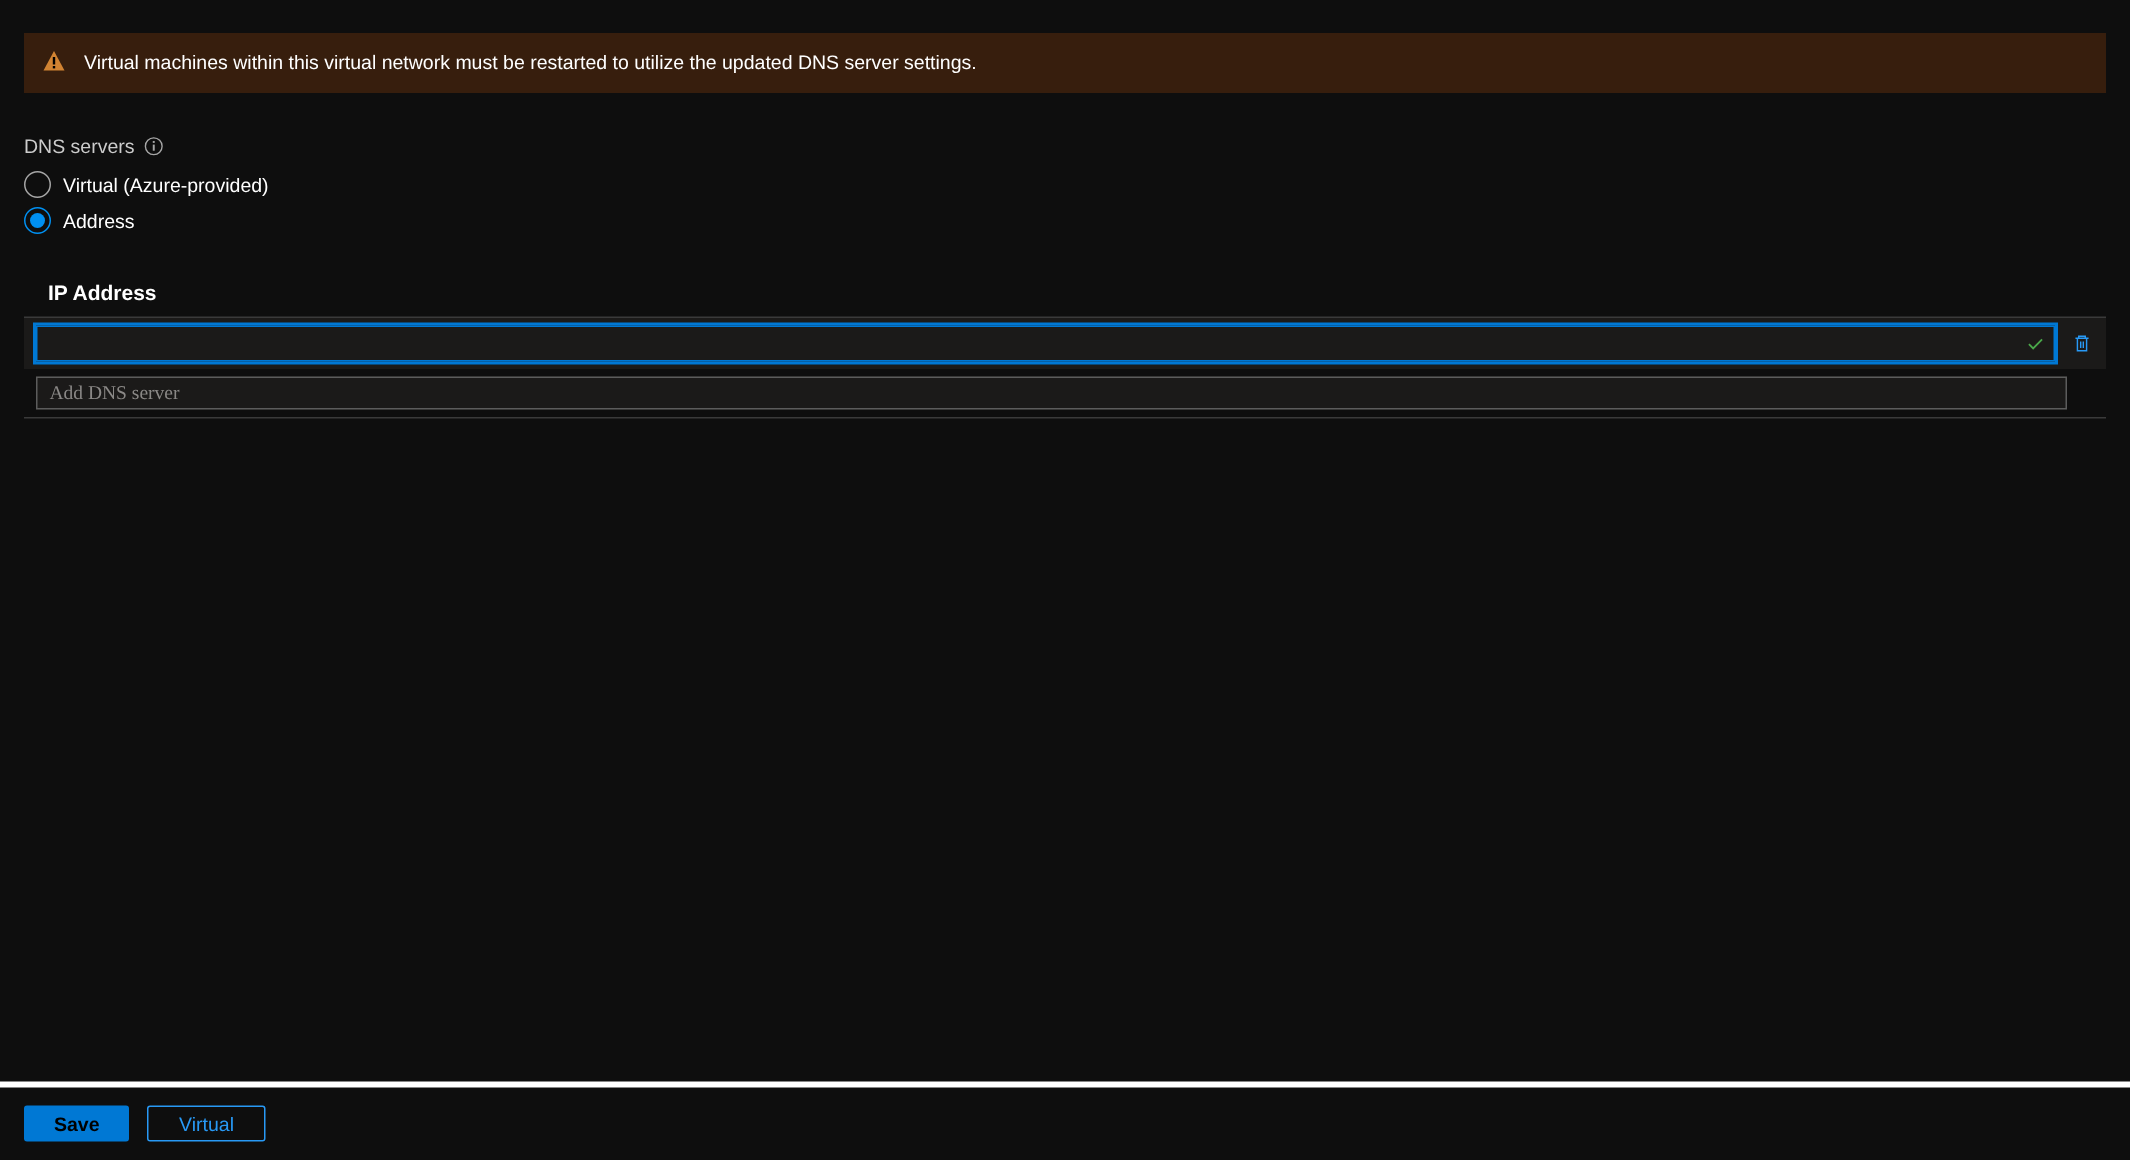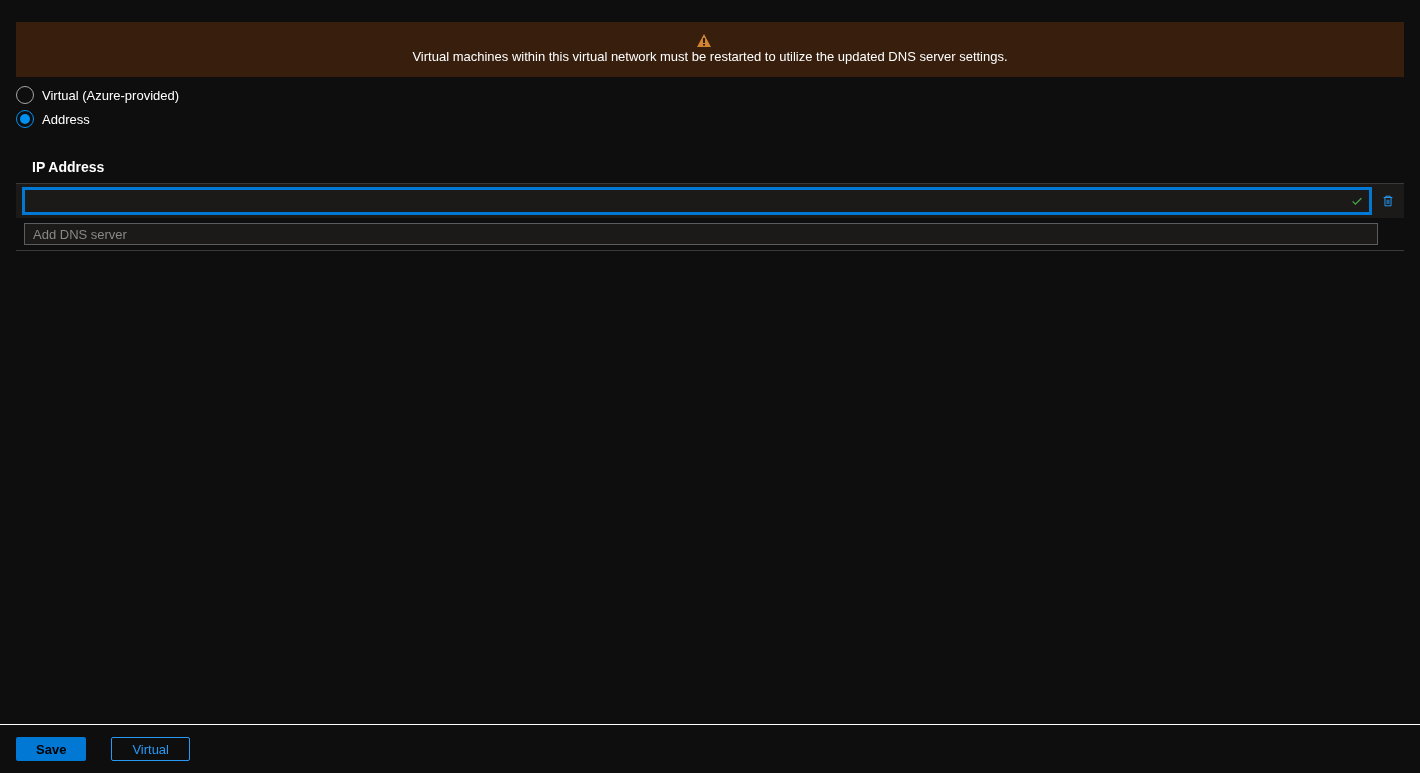--- a/index.html
+++ b/index.html
@@ -24,21 +24,20 @@
 
   
   .banner {
     margin-top: 22px;
     background: #371e0d;
     color: #fff;
     display: flex;
     align-items: center;
     padding: 11px 12px 13px 12px;
     font-size: 13px;
-    flex-direction: column;
   }
   .banner-icon {
     flex: 0 0 auto;
     margin-right: 12px;
     display: flex; align-items: center;
   }
   .banner-icon svg { display: block; }
 
   
   .section-label {
@@ -101,20 +100,21 @@
     display: flex;
     align-items: center;
     padding: 5px 0px 5px 8px;
   }
   .ip-row.active {
     background: #1b1a19;
   }
   .ip-input-wrap {
     flex: 1;
     position: relative;
+    font-family: Liberation Serif, serif;
   }
   .ip-input-active {
     width: 100%;
     height: 24px;
     background: #1b1a19;
     border: 1px solid #0078d4;
     outline: 2px solid #0078d4;
     outline-offset: 0px;
     color: #fff;
     padding: 0 28px 0 6px;
@@ -146,24 +146,24 @@
     color: #fff;
     padding: 0 8px;
     font-family: inherit;
     font-size: 13px;
   }
   .ip-input-placeholder::placeholder { color: #8a8886; }
   .ip-row.addrow { padding-right: 26px; }
 
   
   .footer {
-    border-top: 1px solid #ffffff;
+    border-top: 4px solid #ffffff;
     padding: 12px 16px;
     display: flex;
-    gap: 25px;
+    gap: 12px;
   }
   .btn {
     height: 24px;
     padding: 0 20px;
     font-size: 13px;
     font-family: inherit;
     cursor: pointer;
     display: inline-flex;
     align-items: center;
     justify-content: center;
@@ -191,20 +191,30 @@
       <span class="banner-icon">
         <svg width="16" height="16" viewBox="0 0 16 16">
           <path d="M8 1 L15 14 L1 14 Z" fill="#d18332"></path>
           <rect x="7.2" y="5" width="1.6" height="5" fill="#000"></rect>
           <rect x="7.2" y="11" width="1.6" height="1.6" fill="#000"></rect>
         </svg>
       </span>
       <span>Virtual machines within this virtual network must be restarted to utilize the updated DNS server settings.</span>
     </div>
 
+    <div class="section-label">
+      <span>DNS servers</span>
+      <span class="info-icon">
+        <svg width="13" height="13" viewBox="0 0 14 14">
+          <circle cx="7" cy="7" r="6" fill="none" stroke="#a6a6a6" stroke-width="1"></circle>
+          <rect x="6.3" y="3.2" width="1.4" height="1.4" fill="#a6a6a6"></rect>
+          <rect x="6.3" y="5.8" width="1.4" height="4.4" fill="#a6a6a6"></rect>
+        </svg>
+      </span>
+    </div>
 
     <div class="radio-group">
       <div class="radio-row">
         <span class="radio-circle"></span>
         <span class="radio-label">Virtual (Azure-provided)</span>
       </div>
       <div class="radio-row selected">
         <span class="radio-circle"></span>
         <span class="radio-label">Address</span>
       </div>

